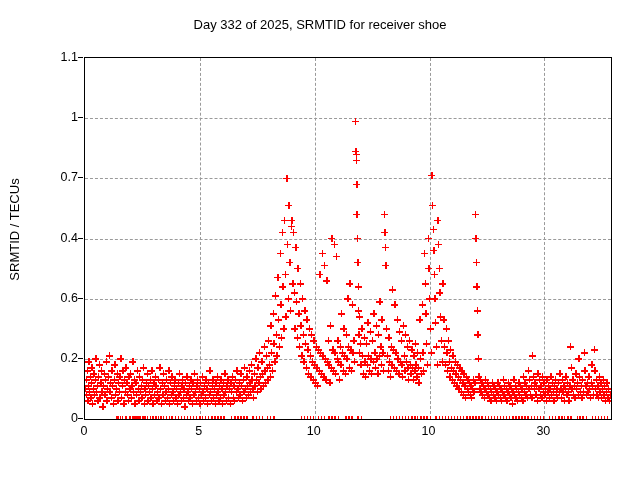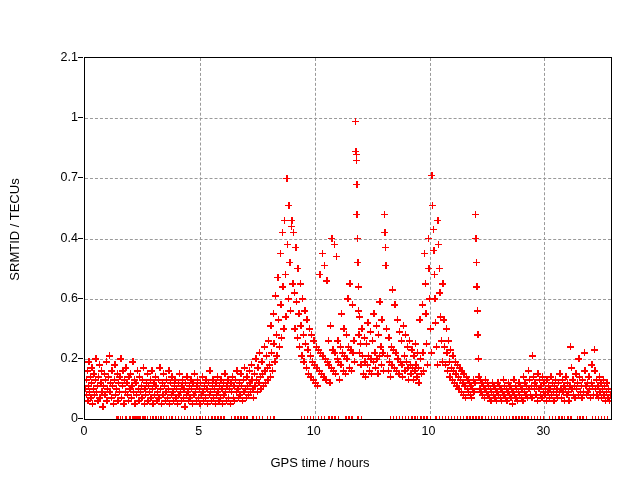--- a/index.html
+++ b/index.html
@@ -78,20 +78,21 @@
     content:"";position:absolute;background:#ff0000;
   }
   .pt::before{left:0;top:3px;width:7px;height:1.4px;}
   .pt::after{left:3px;top:0;width:1.4px;height:7px;}
 </style>
 </head>
 <body>
 
 <div id="figure">
 
+  <div id="plot-title">Day 332 of 2025, SRMTID for receiver shoe</div>
 
   <div id="plot-area">
     <div id="grid-layer">
         <div class="gridline-h" style="top: 300.833px;"></div>
         <div class="gridline-h" style="top: 240.667px;"></div>
         <div class="gridline-h" style="top: 180.5px;"></div>
         <div class="gridline-h" style="top: 120.333px;"></div>
         <div class="gridline-h" style="top: 60.1667px;"></div>
         <div class="gridline-v" style="left: 114.847px;"></div>
         <div class="gridline-v" style="left: 229.694px;"></div>
@@ -958,26 +959,25 @@
       <div class="ytick-label" style="top: 300.833px;">0.2</div>
       <div class="ytick-mark" style="top: 300.833px; left: 48px;"></div>
       <div class="ytick-label" style="top: 240.667px;">0.6</div>
       <div class="ytick-mark" style="top: 240.667px; left: 48px;"></div>
       <div class="ytick-label" style="top: 180.5px;">0.4</div>
       <div class="ytick-mark" style="top: 180.5px; left: 48px;"></div>
       <div class="ytick-label" style="top: 120.333px;">0.7</div>
       <div class="ytick-mark" style="top: 120.333px; left: 48px;"></div>
       <div class="ytick-label" style="top: 60.1667px;">1</div>
       <div class="ytick-mark" style="top: 60.1667px; left: 48px;"></div>
-      <div class="ytick-label" style="top: 0px;">2.1</div>
+      <div class="ytick-label" style="top: 0px;">1.1</div>
       <div class="ytick-mark" style="top: 0px; left: 48px;"></div>
     </div>
   <div id="x-ticks">
       <div class="xtick-label" style="left: 0px;">0</div>
       <div class="xtick-label" style="left: 114.847px;">5</div>
       <div class="xtick-label" style="left: 229.694px;">10</div>
       <div class="xtick-label" style="left: 344.541px;">10</div>
       <div class="xtick-label" style="left: 459.389px;">30</div>
     </div>
 
-  <div id="x-axis-label">GPS time / hours</div>
   <div id="y-axis-label">SRMTID / TECUs</div>
 </div>
 
 </body></html>

